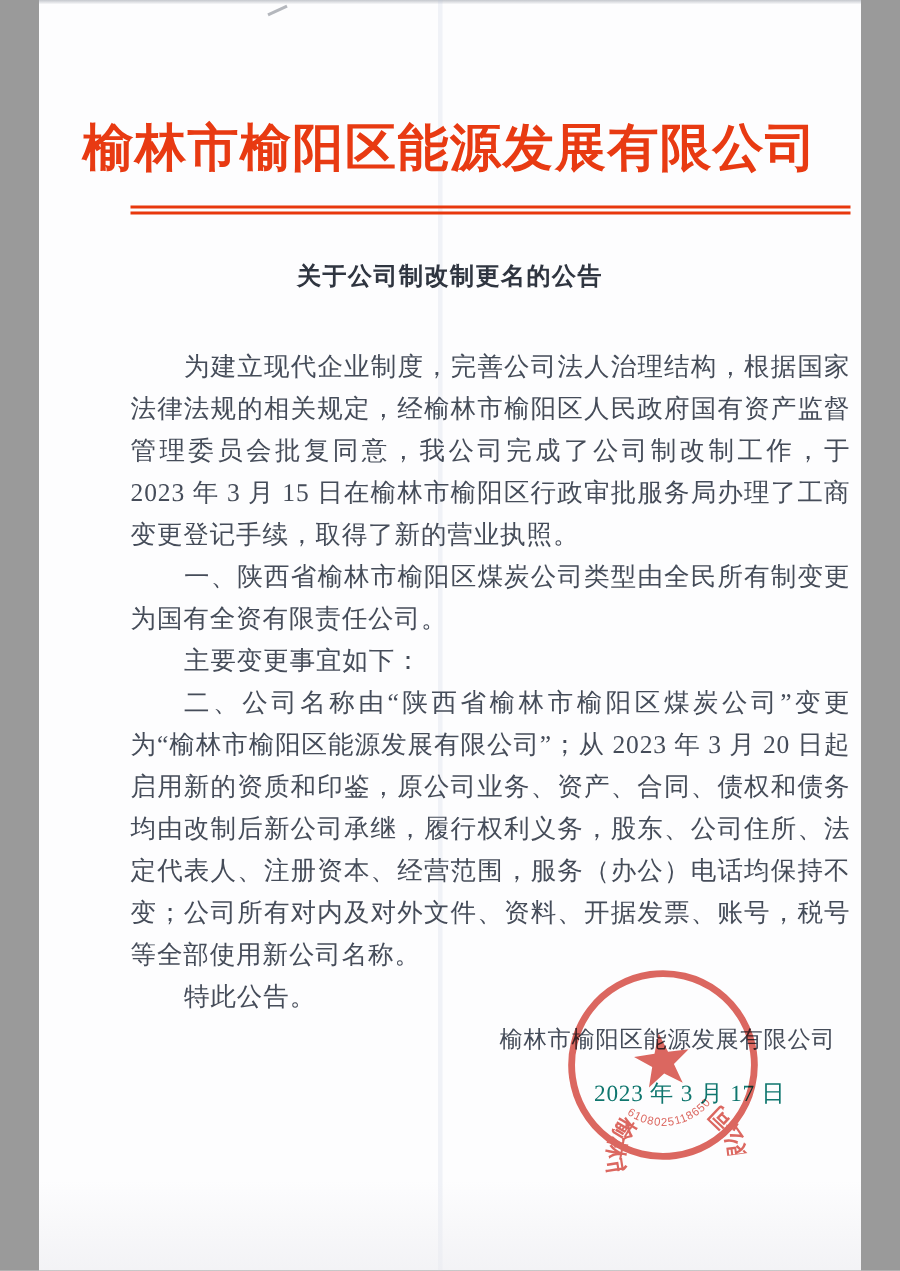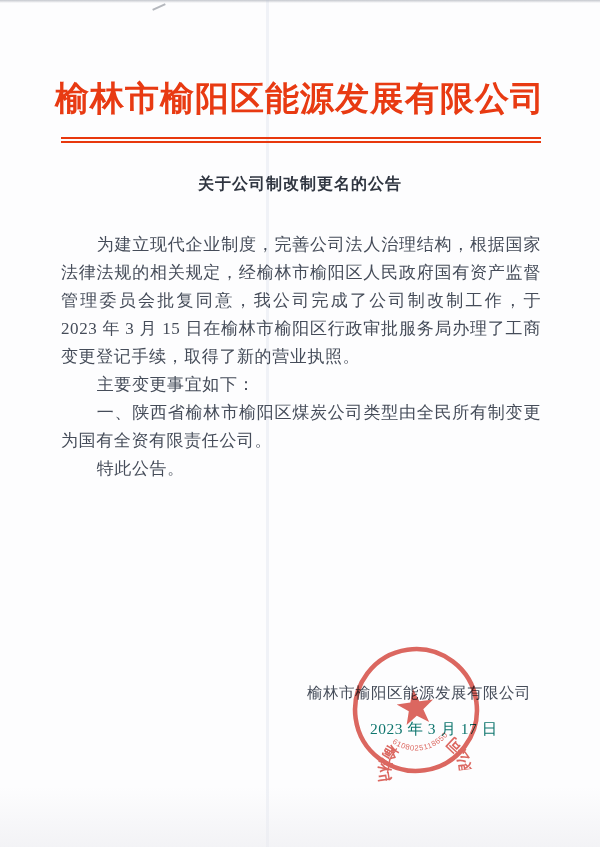--- a/index.html
+++ b/index.html
@@ -1,18 +1,18 @@
 <!DOCTYPE html>
 <html><head>
 <meta charset="utf-8">
 <style>
   html, body { margin: 0; padding: 0; background: #9a9a9a; }
   .page {
     position: relative;
-    width: 600px;
+    width: 548px;
     height: 847px;
     margin: 0 auto;
     background: #fdfdfe;
     overflow: hidden;
     font-family: "Liberation Serif", "DejaVu Serif", serif;
   }
   
   .scan-top-edge {
     position: absolute; top: 0; left: 0; width: 100%; height: 3px;
     background: linear-gradient(to bottom, rgba(150,155,165,0.55), rgba(150,155,165,0));
@@ -109,22 +109,23 @@
   <div class="rule">
     <div class="rule-top"></div>
     <div class="rule-gap"></div>
     <div class="rule-bottom"></div>
   </div>
 
   <div class="doc-title">关于公司制改制更名的公告</div>
 
   <div class="body-text">
     <p>为建立现代企业制度，完善公司法人治理结构，根据国家法律法规的相关规定，经榆林市榆阳区人民政府国有资产监督管理委员会批复同意，我公司完成了公司制改制工作，于 2023 年 3 月 15 日在榆林市榆阳区行政审批服务局办理了工商变更登记手续，取得了新的营业执照。</p>
+    <p>一、陕西省榆林市榆阳区煤炭公司类型由全民所有制变更为国有全资有限责任公司。</p>
     <p>主要变更事宜如下：</p>
-    <p>一、陕西省榆林市榆阳区煤炭公司类型由全民所有制变更为国有全资有限责任公司。</p>
+    <p>二、公司名称由“陕西省榆林市榆阳区煤炭公司”变更为“榆林市榆阳区能源发展有限公司”；从 2023 年 3 月 20 日起启用新的资质和印鉴，原公司业务、资产、合同、债权和债务均由改制后新公司承继，履行权利义务，股东、公司住所、法定代表人、注册资本、经营范围，服务（办公）电话均保持不变；公司所有对内及对外文件、资料、开据发票、账号，税号等全部使用新公司名称。</p>
     <p>特此公告。</p>
   </div>
 
   <div class="signature-company">榆林市榆阳区能源发展有限公司</div>
 
   <div class="signature-date">2023 年 3 月 17 日</div>
 
   <svg class="seal" viewBox="0 0 130 130" aria-hidden="true">
     <defs>
       <path id="seal-arc-path" d="M 33.2 96.8 A 45 45 0 1 0 96.8 96.8" fill="none"></path>

